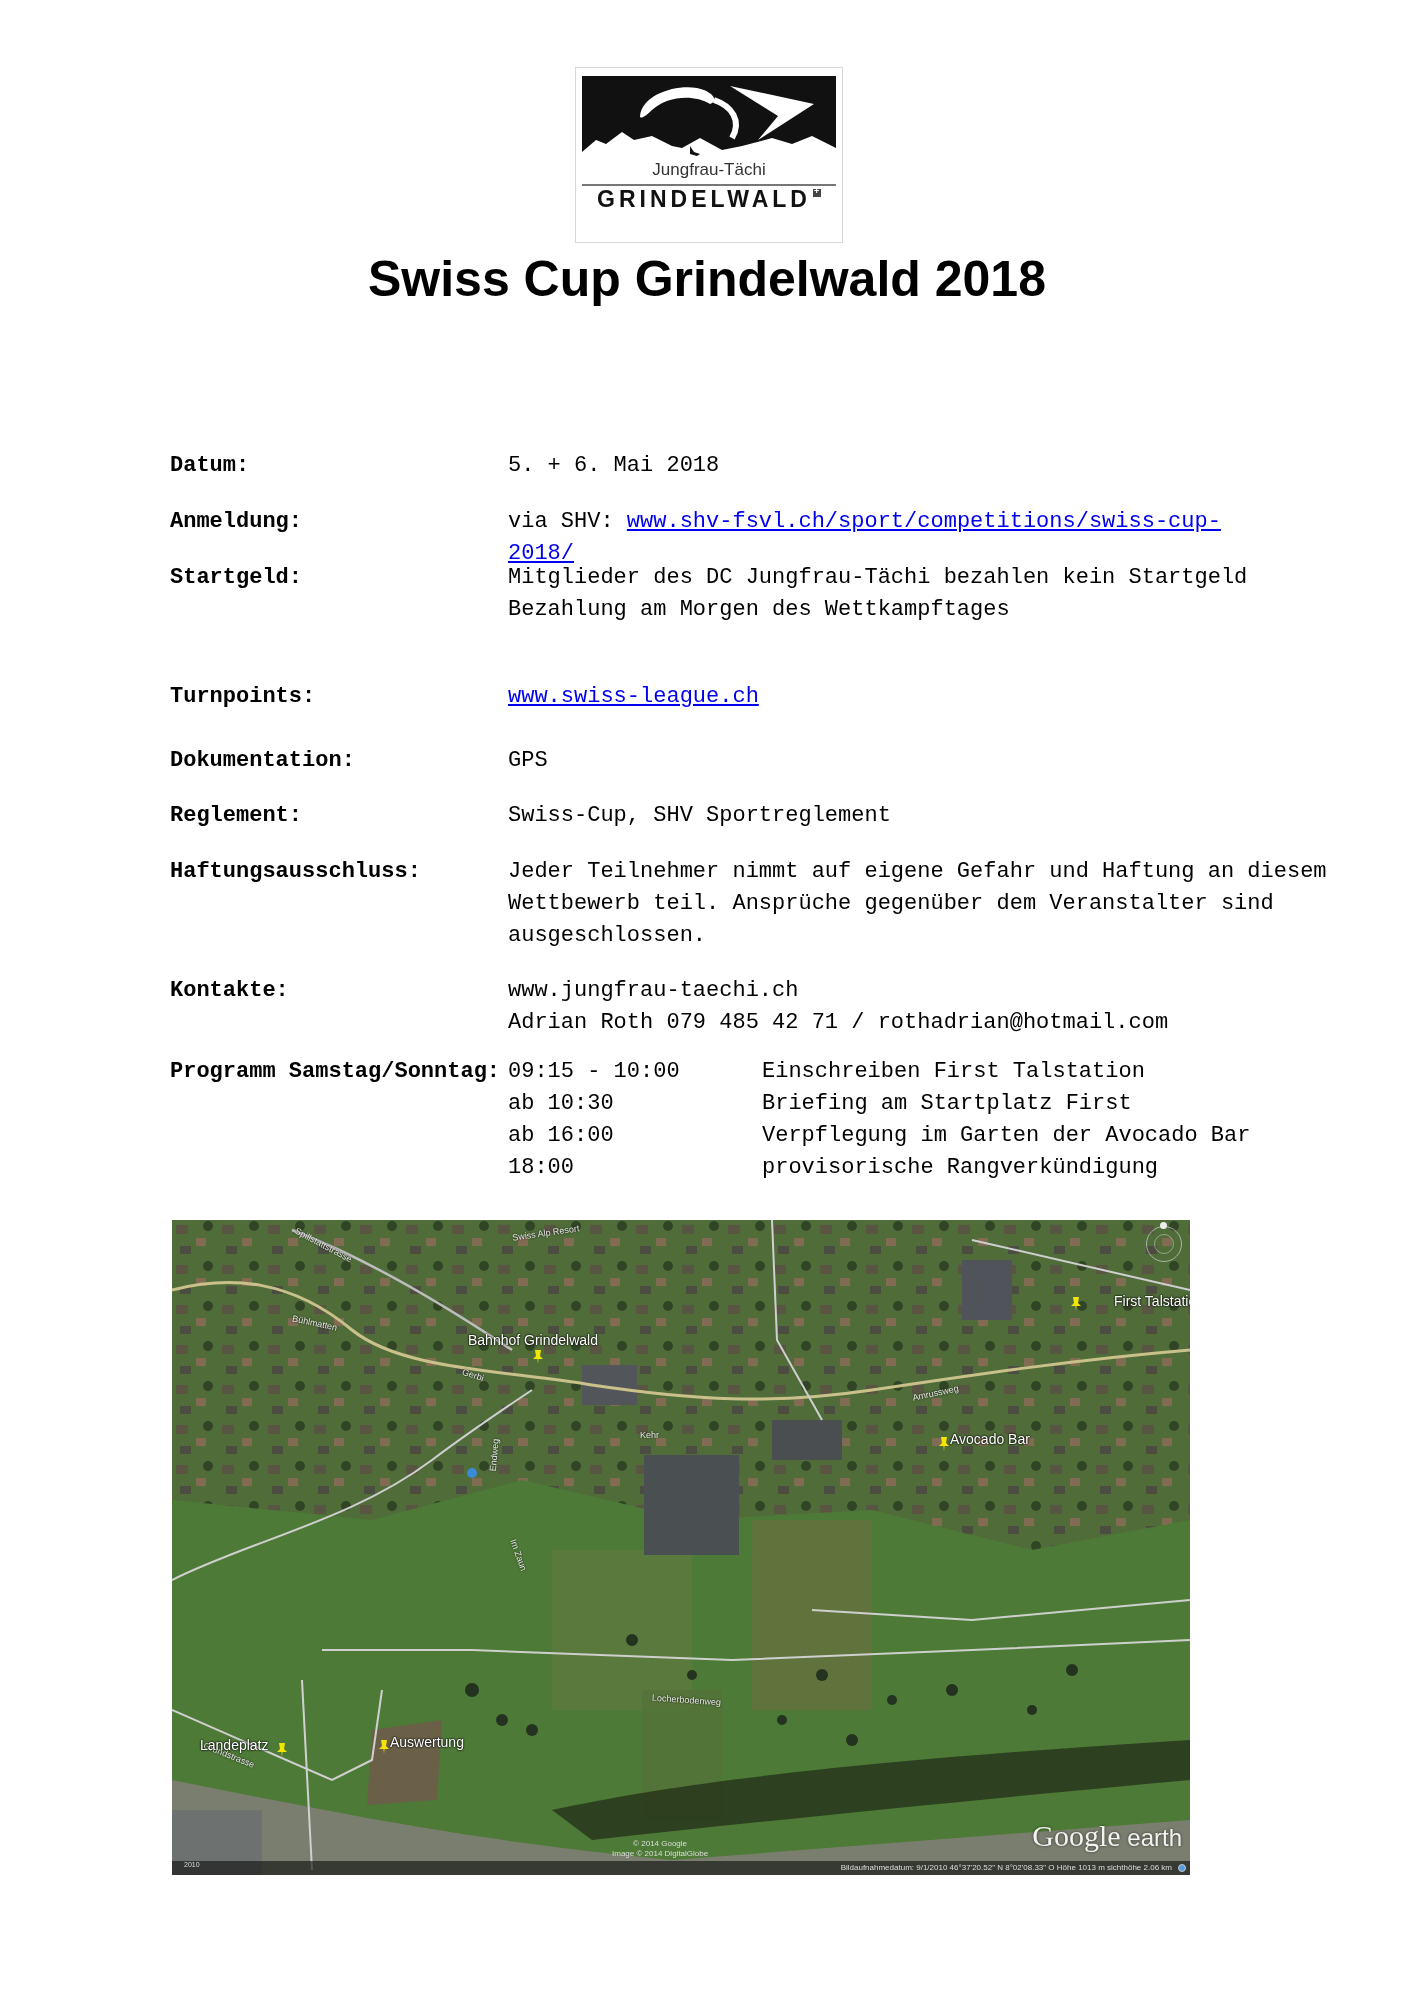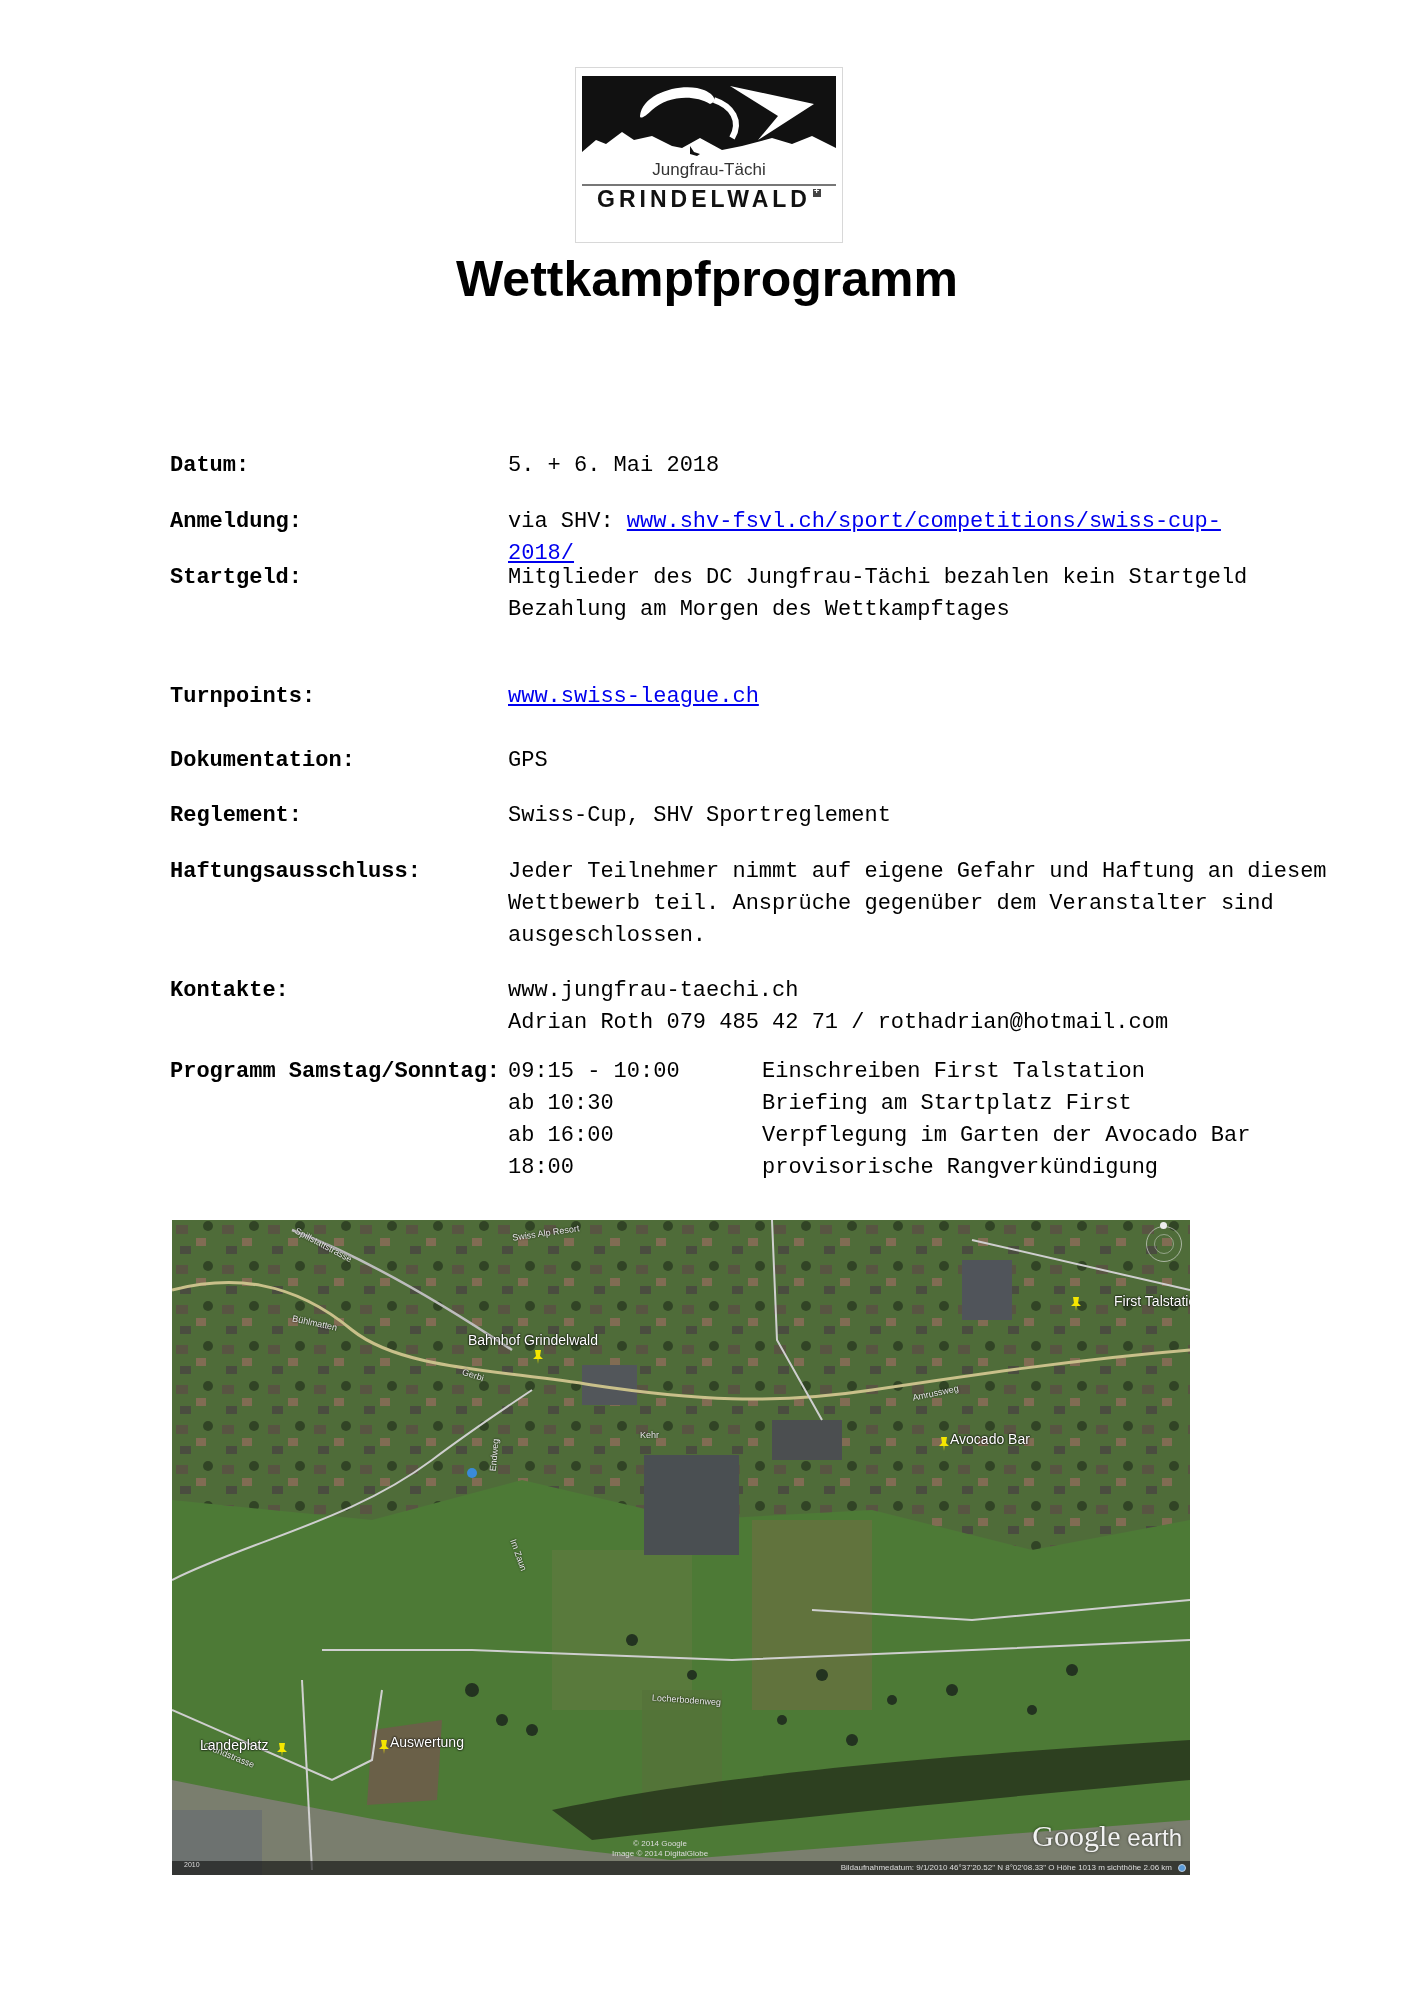--- a/index.html
+++ b/index.html
@@ -65,21 +65,21 @@
       <path d="M0 86 L0 76 L14 64 L24 68 L40 56 L52 64 L70 60 L90 70 L100 72 L118 62 L140 74 L160 70 L190 62 L210 68 L230 60 L254 72 L254 86 Z" fill="#fff"></path>
       <path d="M108 70 L112 76 L118 78 L115 80 L108 78 Z" fill="#111"></path>
     </svg>
   </div>
   <div class="logo-sub">Jungfrau-Tächi</div>
   <div class="logo-rule"></div>
   <div class="logo-main"><span>GRINDELWALD</span><span class="logo-cross"></span></div>
 </div>
 
 <div class="title">
-  <div>Wettkampfprogramm</div>
+  <div>Swiss Cup Grindelwald 2018</div>
 </div>
 
 <div class="row" style="top:450px;">
   <span class="lbl">Datum:</span>
   <span class="val">5. + 6. Mai 2018</span>
 </div>
 
 <div class="row" style="top:506px;">
   <span class="lbl">Anmeldung:</span>
   <span class="val"><span>via SHV: </span><a class="link">www.shv-fsvl.ch/sport/competitions/swiss-cup-2018/</a></span>

